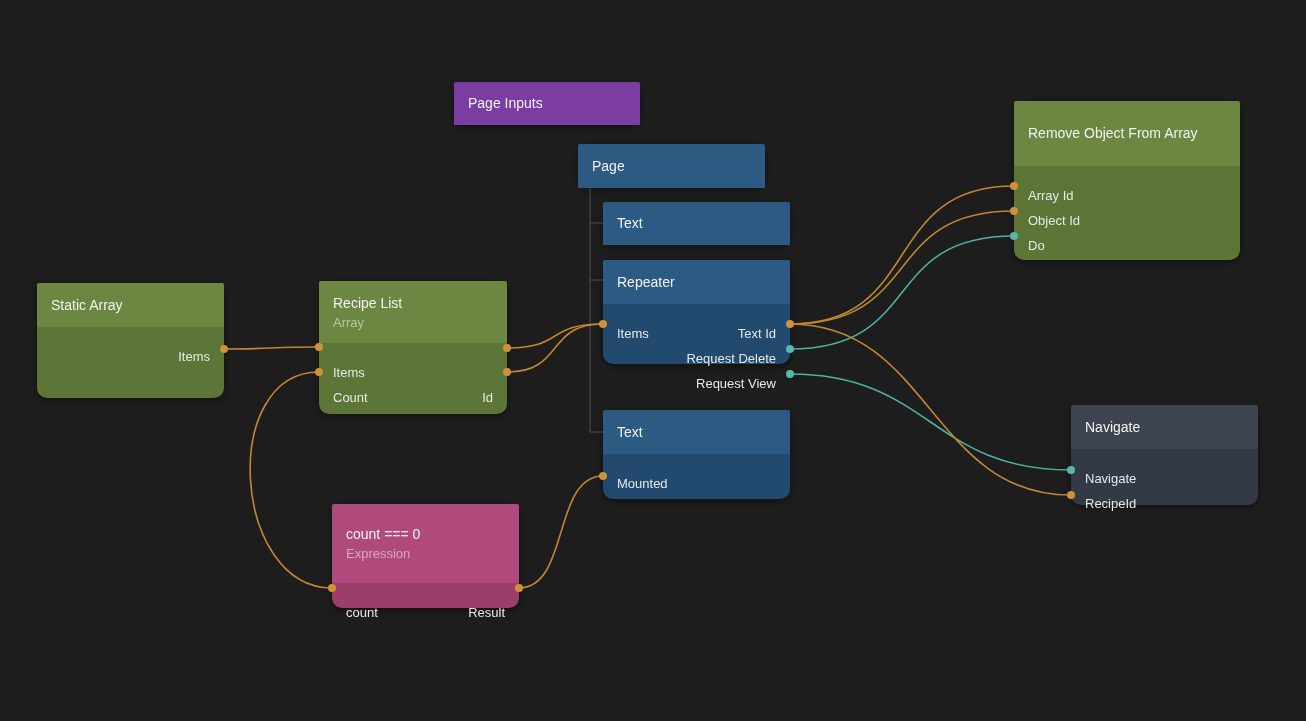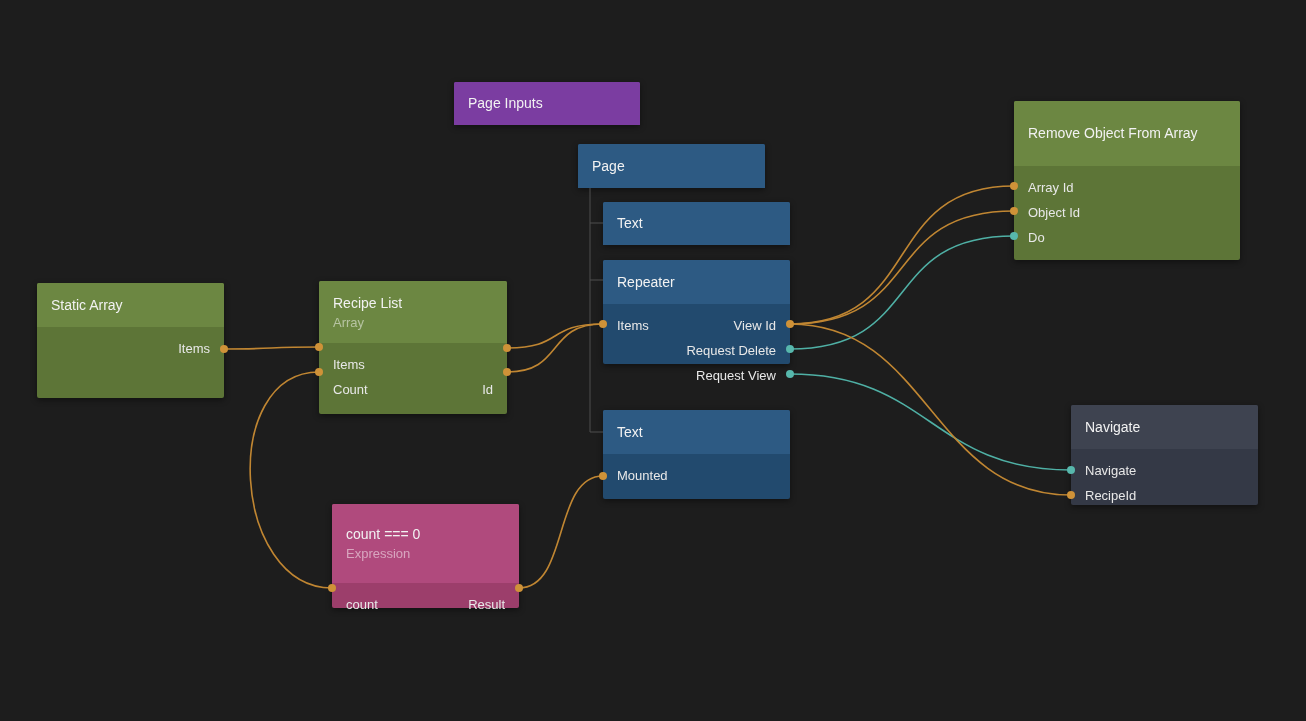--- a/index.html
+++ b/index.html
@@ -2,30 +2,30 @@
 <html><head>
 <meta charset="utf-8">
 <style>
   * { margin:0; padding:0; box-sizing:border-box; }
   html,body { background:#141414; font-family:"Liberation Sans", sans-serif; }
   .canvas {
     position:relative; width:1306px; height:721px;
     background:#1d1d1d; overflow:hidden;
   }
   .node {
-    position:absolute; border-radius:2px; color:#eee;
+    position:absolute; border-radius:10px; color:#eee;
     box-shadow:0 2px 6px rgba(0,0,0,.45);
   }
   .hdr {
     display:flex; flex-direction:column; justify-content:center;
     padding:0 14px; border-radius:2px 2px 0 0;
   }
   .title { font-size:14px; color:#f2f2f2; line-height:17px; }
   .subtitle { font-size:13px; color:rgba(255,255,255,.5); margin-top:3px; }
-  .body { padding-top:9px; }
+  .body { padding-top:9px;margin-top:8px; }
   .row {
     height:25px; display:flex; align-items:center;
     justify-content:space-between; padding:0 14px;
     font-size:13px; color:#e8e8e8;
   }
   .row.only-right { justify-content:flex-end; }
   .row.only-left  { justify-content:flex-start; }
 
   
   .green  { background:#5d7537; }
@@ -89,21 +89,21 @@
     </div>
   </div>
 
   <div class="node blue" id="n-repeater">
     <div class="hdr">
       <span class="title">Repeater</span>
     </div>
     <div class="body">
       <div class="row">
         <span>Items</span>
-        <span>View Id</span>
+        <span>Text Id</span>
       </div>
       <div class="row only-right">
         <span>Request Delete</span>
       </div>
       <div class="row only-right">
         <span>Request View</span>
       </div>
     </div>
   </div>
 

